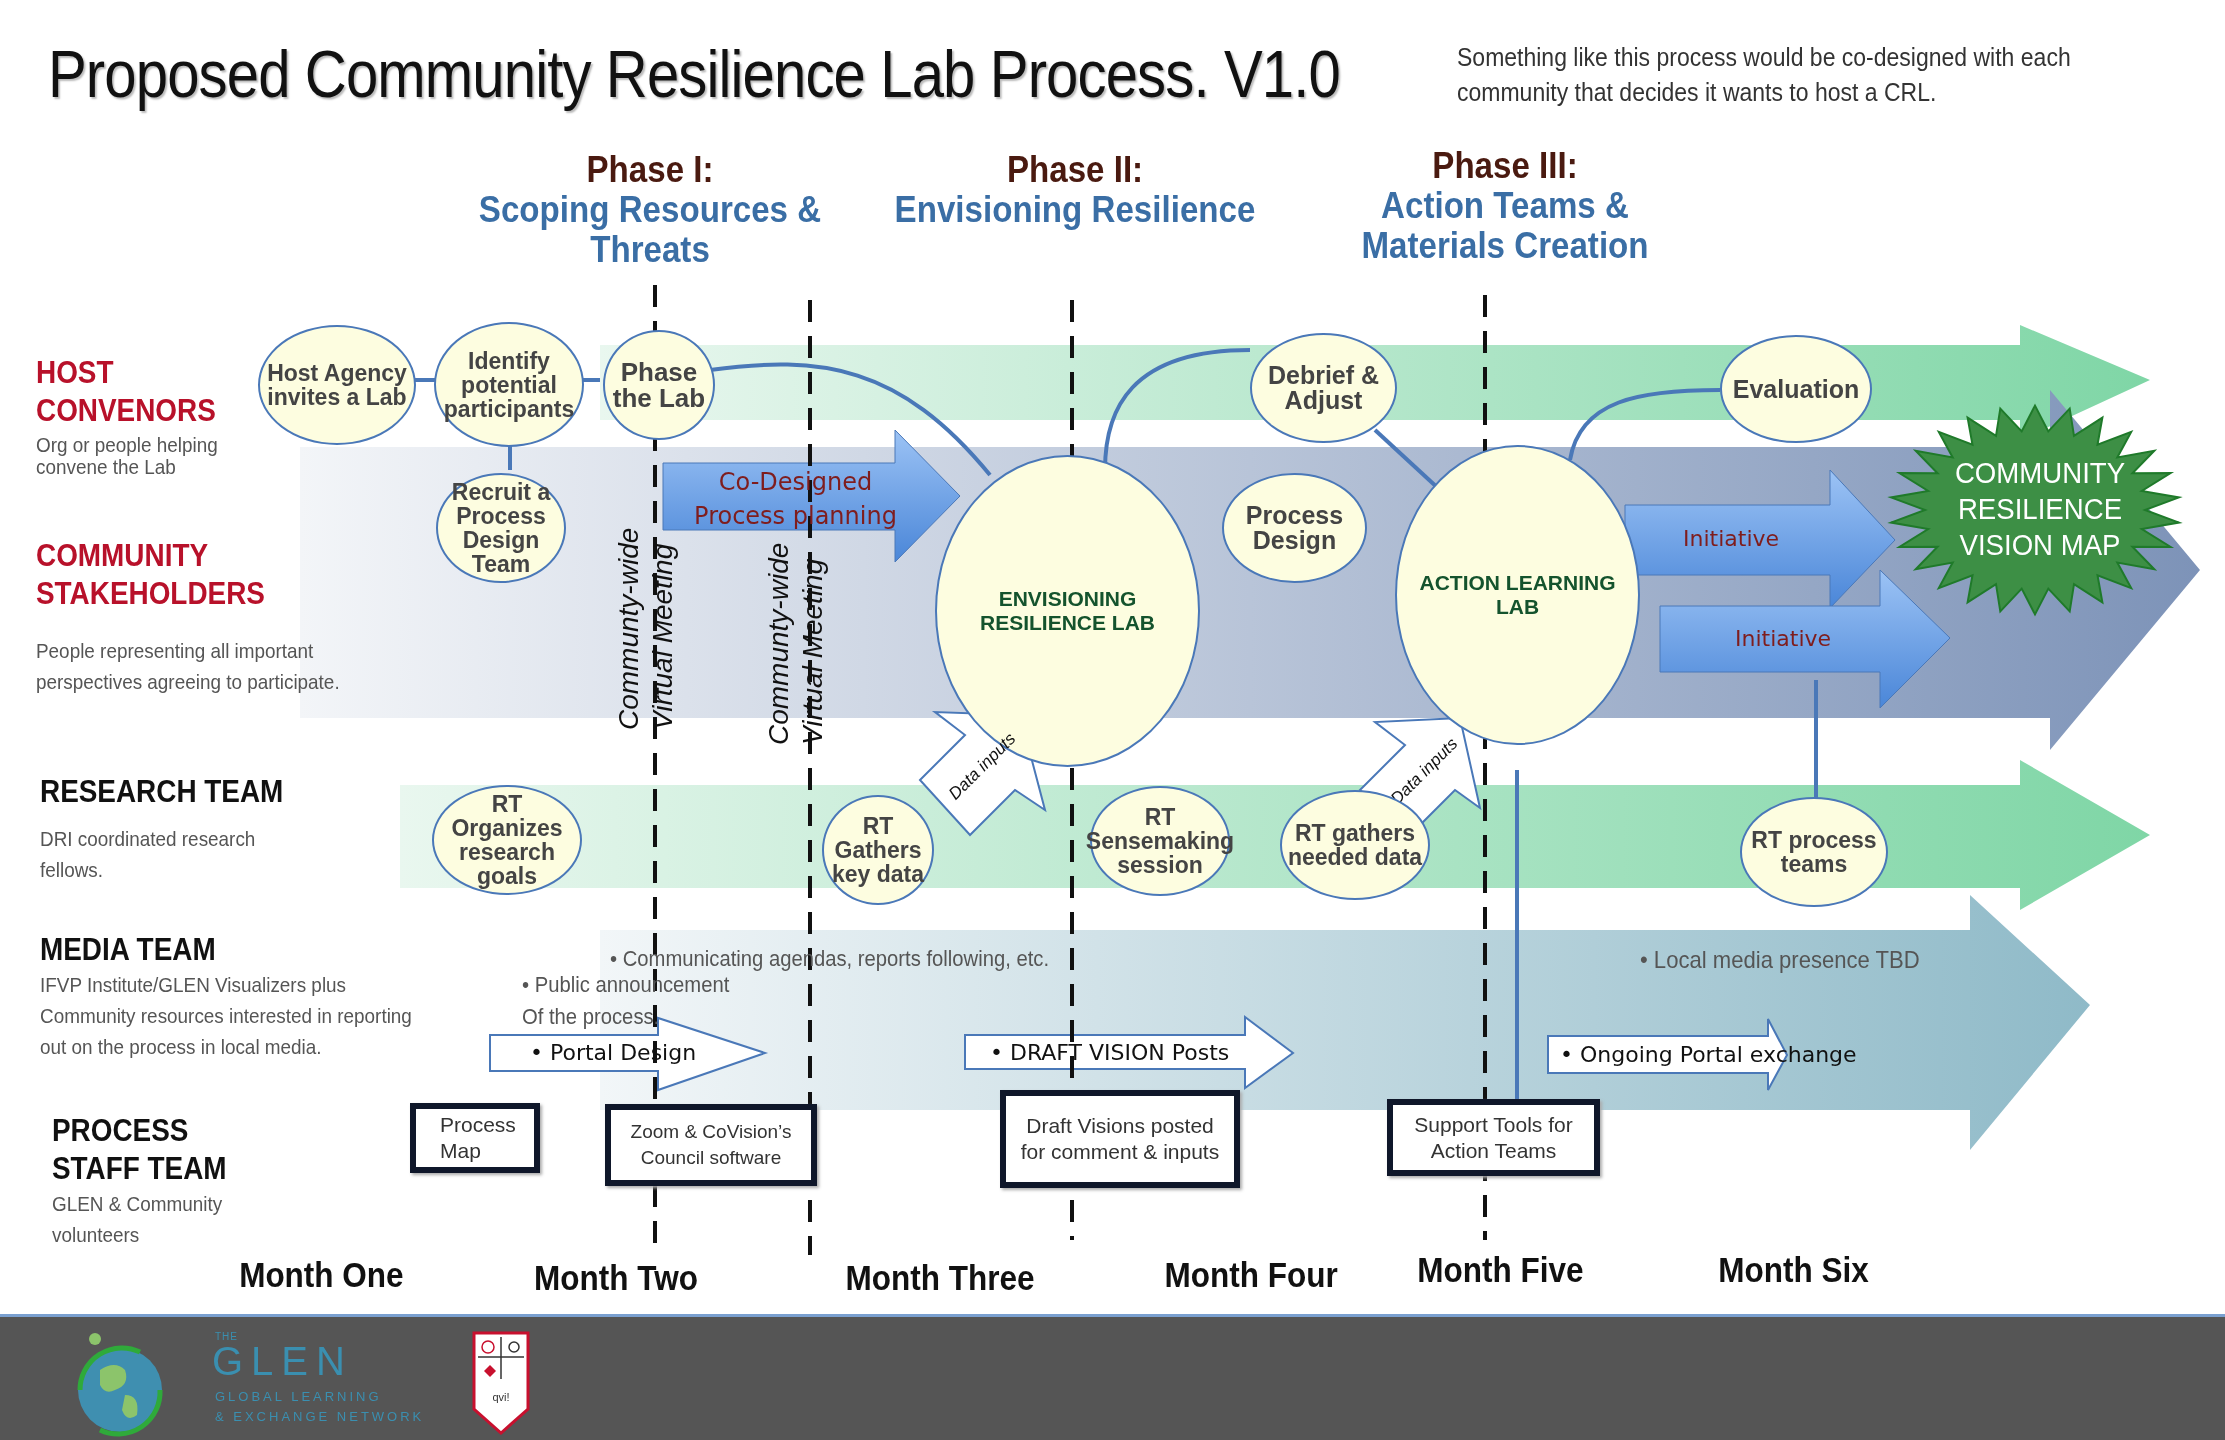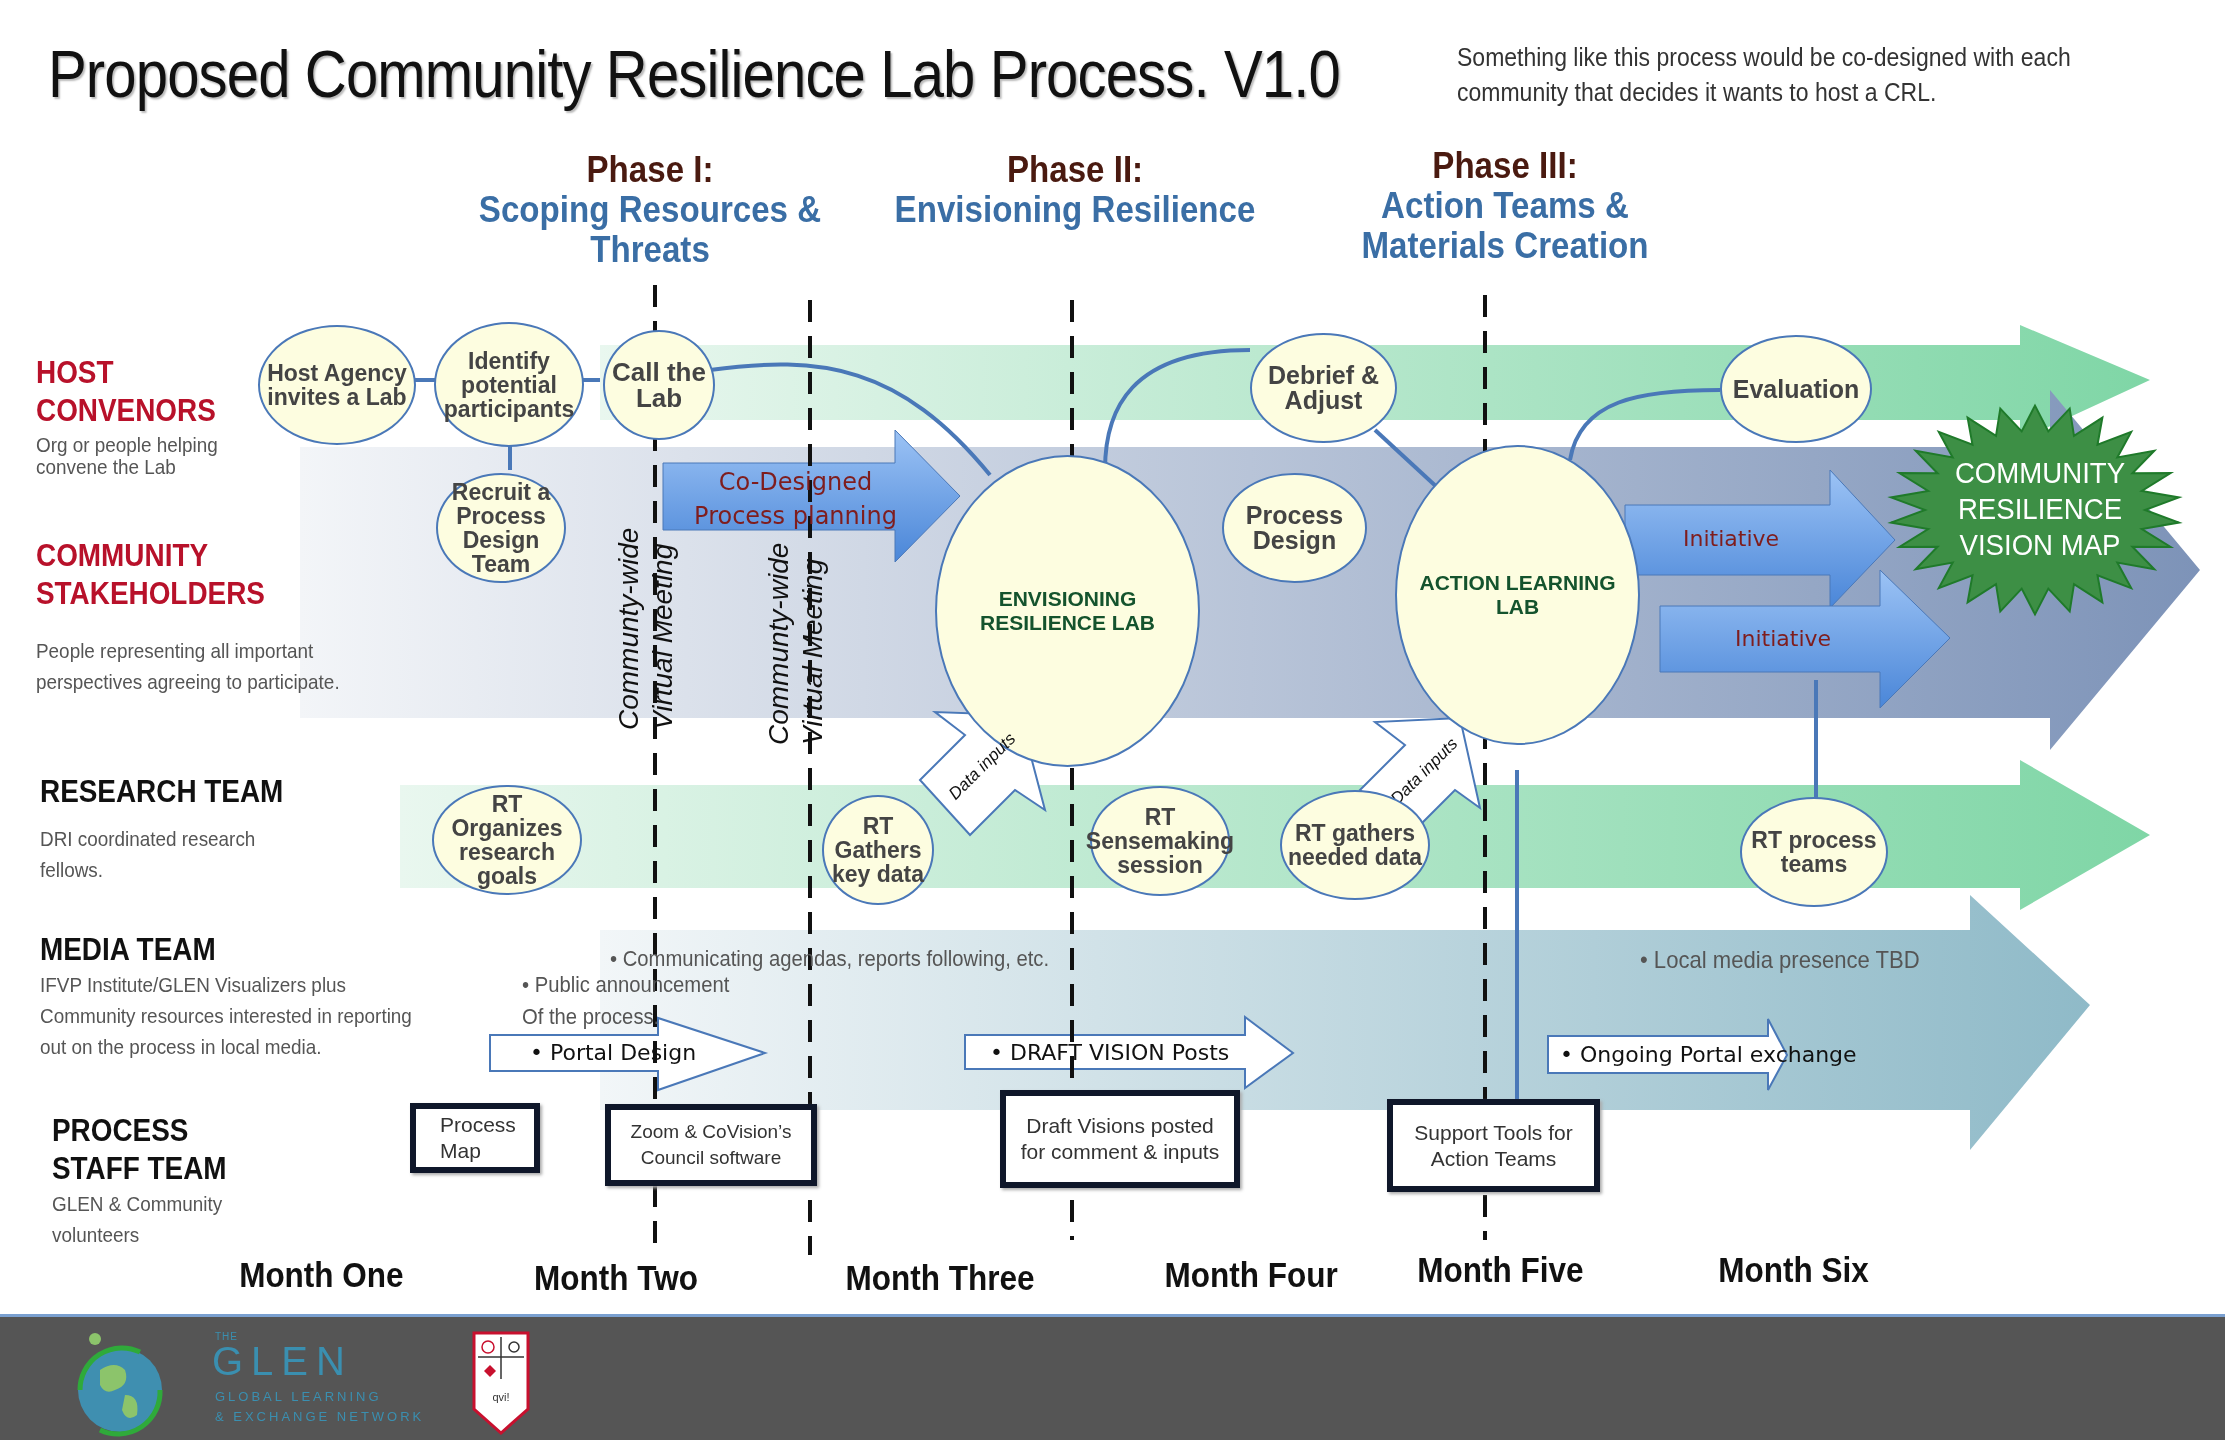--- a/index.html
+++ b/index.html
@@ -117,21 +117,21 @@
   <div class="lane-d" style="width:440px;">IFVP Institute/GLEN Visualizers plus Community resources interested in reporting out on the process in local media.</div>
 </div>
 <div class="abs" style="left:52px;top:1112px;">
   <div class="lane-h blk">PROCESS</div>
   <div class="lane-h blk">STAFF TEAM</div>
   <div class="lane-d" style="width:220px;">GLEN &amp; Community volunteers</div>
 </div>
 
 <div class="node" style="left:258px;top:325px;width:158px;height:120px;">Host Agency invites a Lab</div>
 <div class="node" style="left:434px;top:322px;width:150px;height:125px;">Identify potential participants</div>
-<div class="node" style="left:603px;top:330px;width:112px;height:110px;font-size:26px;line-height:26px;">Call the Lab</div>
+<div class="node" style="left:603px;top:330px;width:112px;height:110px;font-size:26px;line-height:26px;">Phase the Lab</div>
 <div class="node" style="left:436px;top:473px;width:130px;height:110px;">Recruit a Process Design Team</div>
 <div class="node" style="left:1250px;top:333px;width:147px;height:110px;font-size:25px;line-height:25px;">Debrief &amp; Adjust</div>
 <div class="node" style="left:1720px;top:335px;width:152px;height:108px;font-size:25px;">Evaluation</div>
 <div class="node" style="left:1222px;top:473px;width:145px;height:110px;font-size:25px;line-height:25px;">Process Design</div>
 
 <div class="node big" style="left:935px;top:455px;width:265px;height:312px;">
   <b>ENVISIONING RESILIENCE LAB</b>
 </div>
 <div class="node big" style="left:1395px;top:445px;width:245px;height:300px;">
   <b>ACTION LEARNING LAB</b>
@@ -171,21 +171,21 @@
 <div class="abs media-t" style="left:522px;top:972px;">• Public announcement</div>
 <div class="abs media-t" style="left:522px;top:1004px;">Of the process.</div>
 <div class="abs arrow-txt" style="left:530px;top:1040px;">• Portal Design</div>
 <div class="abs arrow-txt" style="left:990px;top:1040px;">• DRAFT VISION Posts</div>
 <div class="abs arrow-txt" style="left:1560px;top:1042px;">• Ongoing Portal exchange</div>
 <div class="abs media-t" style="left:1640px;top:946px;font-size:24px;">• Local media presence TBD</div>
 
 <div class="box" style="left:410px;top:1103px;width:130px;height:70px;justify-content:flex-start;padding-left:24px;text-align:left;">Process Map</div>
 <div class="box" style="left:605px;top:1104px;width:212px;height:82px;font-size:19px;padding:0 10px;">Zoom &amp; CoVision’s Council software</div>
 <div class="box" style="left:1000px;top:1090px;width:240px;height:98px;padding:0 12px;">Draft Visions posted for comment &amp; inputs</div>
-<div class="box" style="left:1387px;top:1099px;width:213px;height:93px;padding:0 20px;">Support Tools for Action Teams</div>
+<div class="box" style="left:1387px;top:1099px;width:213px;height:77px;padding:0 20px;">Support Tools for Action Teams</div>
 
 <div class="abs month" style="left:230px;top:1255px;">Month One</div>
 <div class="abs month" style="left:525px;top:1258px;">Month Two</div>
 <div class="abs month" style="left:835px;top:1258px;">Month Three</div>
 <div class="abs month" style="left:1155px;top:1255px;">Month Four</div>
 <div class="abs month" style="left:1408px;top:1250px;">Month Five</div>
 <div class="abs month" style="left:1710px;top:1250px;">Month Six</div>
 
 <div class="abs footer">
   <svg class="abs" style="left:40px;top:8px;" width="150" height="120">

